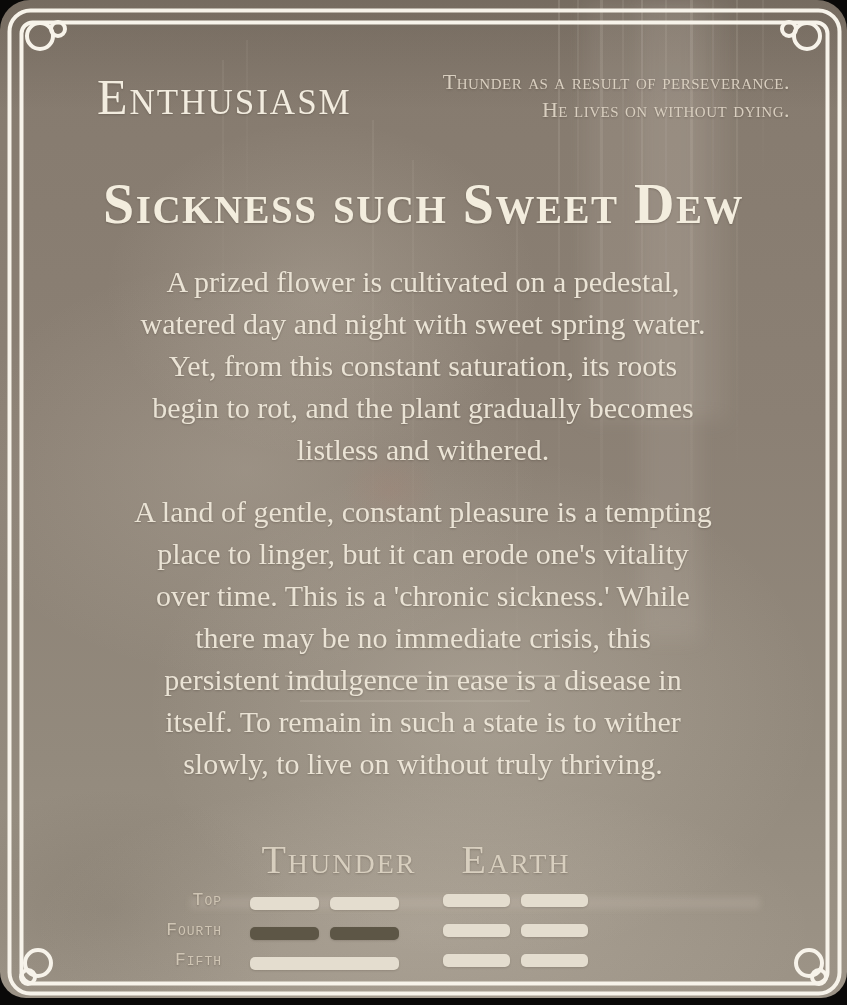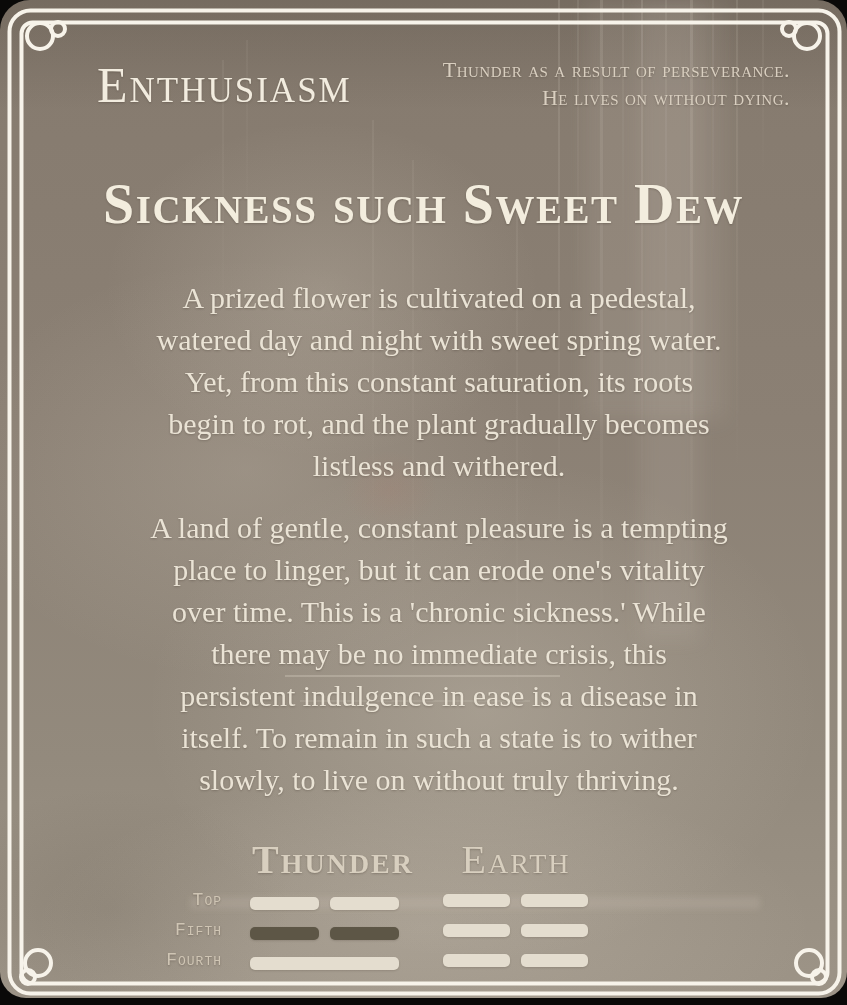--- a/index.html
+++ b/index.html
@@ -16,34 +16,34 @@
           radial-gradient(540px 210px at 50% 93%, rgba(212,203,189,.26), rgba(212,203,189,0) 72%),
           radial-gradient(260px 170px at 13% 91%, rgba(90,81,69,.18), rgba(90,81,69,0) 70%),
           linear-gradient(180deg,#857a6e 0%, #8b8074 42%, #938a7d 76%, #9d9487 100%);}
   .art{position:absolute;pointer-events:none;}
   .streak{position:absolute;top:0;background:linear-gradient(180deg, rgba(238,231,218,.55), rgba(238,231,218,0));}
   .softcol{position:absolute;top:0;background:rgba(226,218,204,.10);filter:blur(10px);}
   .hline{position:absolute;background:rgba(230,222,208,.28);height:2px;}
   .shelf{position:absolute;background:rgba(222,214,200,.16);filter:blur(3px);}
   svg.frame{position:absolute;left:0;top:0;pointer-events:none;}
 
-  .txt{position:absolute;color:#eae3d5;text-shadow:0 1px 2px rgba(60,50,40,.30);}
+  .txt{position:absolute;color:#eae3d5;text-shadow:0 1px 2px rgba(60,50,40,.30);margin-top:12px;}
   .hexname{left:97px;top:60px;font-size:50px;line-height:1;font-variant:small-caps;
            letter-spacing:2px;color:#f2ecdf;}
   .judgement{right:57px;top:56px;font-size:22px;line-height:28px;text-align:right;
              font-variant:small-caps;letter-spacing:.5px;color:#d9cfc0;white-space:pre-line;}
   .title{left:0;top:176px;width:847px;text-align:center;font-size:56px;line-height:1;
          font-variant:small-caps;letter-spacing:1.5px;color:#f3edde;margin:0;font-weight:bold;}
   .para{left:63px;width:720px;text-align:center;font-size:30px;line-height:42px;
-        white-space:pre-line;color:#eae3d5;margin:16px;}
+        white-space:pre-line;color:#eae3d5;margin:0;}
   .para.imagery{top:261px;}
   .para.interp{top:491px;}
   .trig-h{position:absolute;top:836px;font-size:40px;line-height:1.2;font-variant:small-caps;
           letter-spacing:2px;color:#d8cfbf;text-align:center;text-shadow:0 1px 2px rgba(60,50,40,.30);}
-  .trig-h.upper{left:248px;width:170px;font-weight:bold;}
+  .trig-h.upper{left:254px;width:170px;}
   .trig-h.lower{left:440px;width:152px;}
   .labelcol{position:absolute;font-variant:small-caps;font-size:18px;letter-spacing:1px;
             color:#cfc5b4;text-shadow:0 1px 2px rgba(60,50,40,.30);font-family:Liberation Mono, monospace;}
   .labelcol div{height:30px;line-height:16px;}
   #left-labels{left:100px;top:892px;width:122px;text-align:right;}
   #right-labels{left:608px;top:889px;width:120px;text-align:left;}
   .linescol{position:absolute;}
   #upper-lines{left:250px;top:897px;width:149px;}
   #lower-lines{left:443px;top:894px;width:145px;}
   .hexline{height:13px;margin-bottom:17px;display:flex;justify-content:space-between;}
@@ -118,22 +118,22 @@
 over time. This is a 'chronic sickness.' While
 there may be no immediate crisis, this
 persistent indulgence in ease is a disease in
 itself. To remain in such a state is to wither
 slowly, to live on without truly thriving.</p>
 
     <div class="trig-h upper">Thunder</div>
     <div class="trig-h lower">Earth</div>
     <div class="labelcol" id="left-labels">
         <div>Top</div>
+        <div>Fourth</div>
         <div>Fifth</div>
-        <div>Fourth</div>
       </div>
     <div class="linescol" id="upper-lines">
         <div class="hexline broken">
           <span class="seg"></span>
           <span class="seg"></span>
         </div>
         <div class="hexline broken dark">
           <span class="seg"></span>
           <span class="seg"></span>
         </div>

